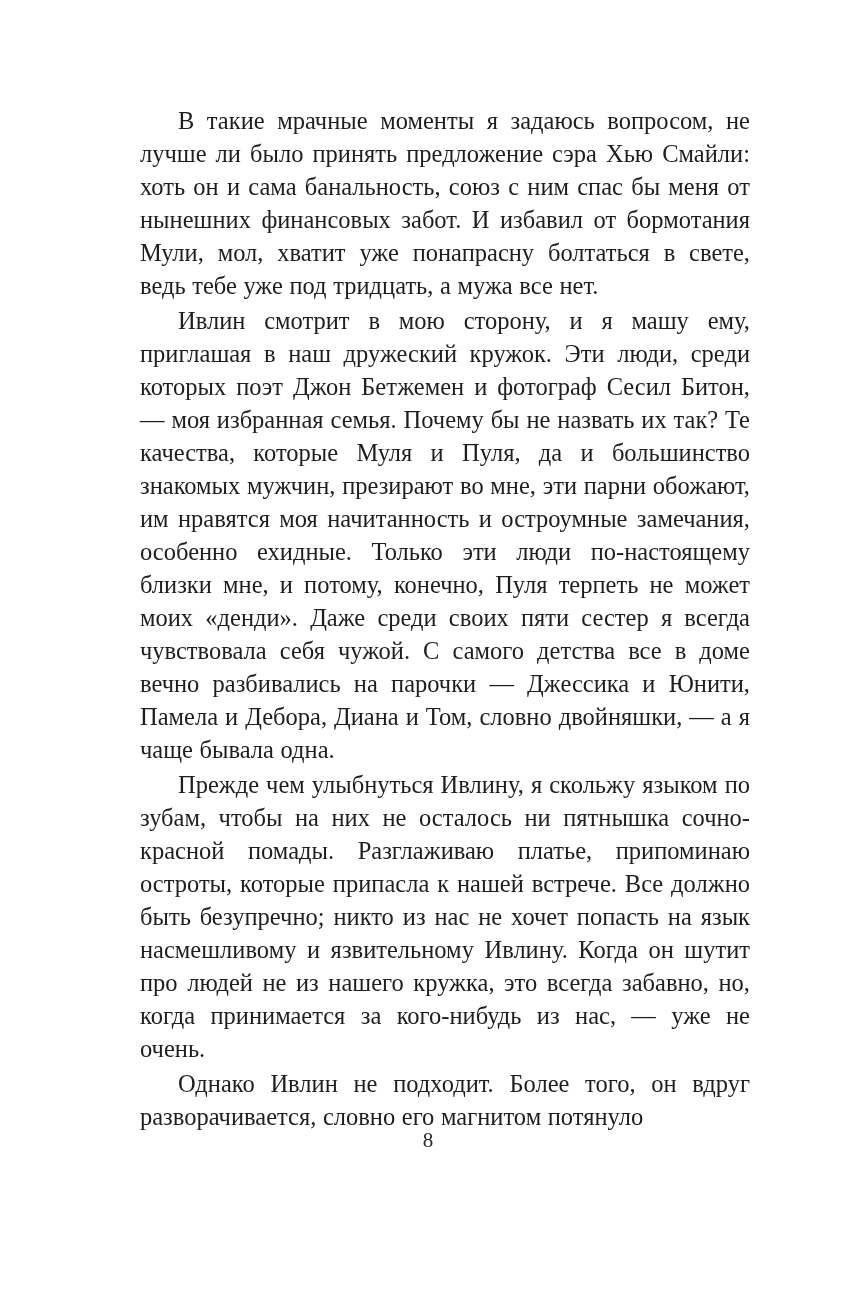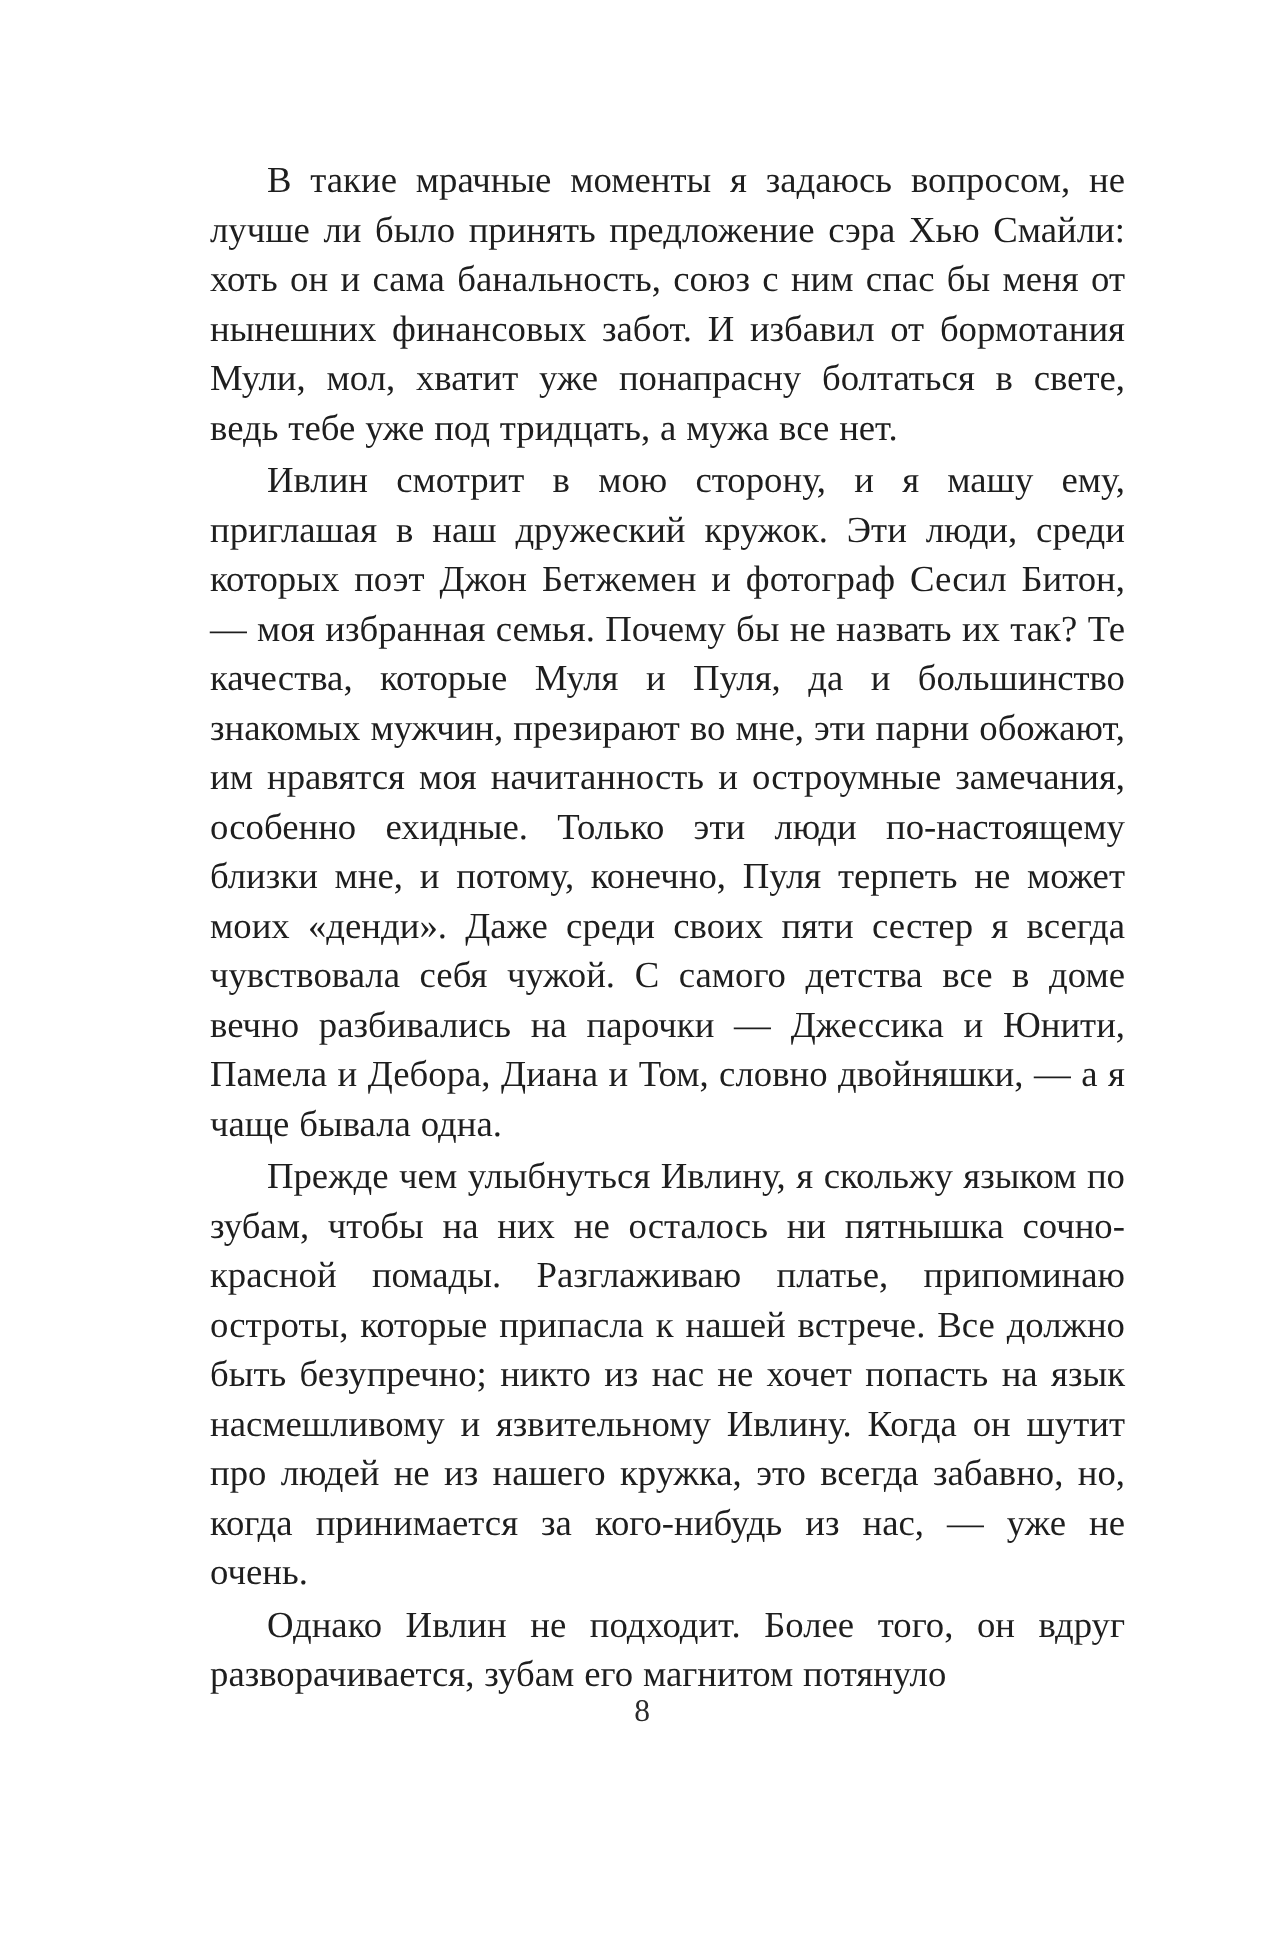--- a/index.html
+++ b/index.html
@@ -50,16 +50,16 @@
   }
 </style>
 </head>
 <body>
 
 <div class="page">
   <div class="text-block">
     <p>В такие мрачные моменты я задаюсь вопросом, не лучше ли было принять предложение сэра Хью Смайли: хоть он и сама банальность, союз с ним спас бы меня от нынешних финансовых забот. И избавил от бормотания Мули, мол, хватит уже понапрасну болтаться в свете, ведь тебе уже под тридцать, а мужа все нет.</p>
     <p>Ивлин смотрит в мою сторону, и я машу ему, приглашая в наш дружеский кружок. Эти люди, среди которых поэт Джон Бетжемен и фотограф Сесил Битон, — моя избранная семья. Почему бы не назвать их так? Те качества, которые Муля и Пуля, да и большинство знакомых мужчин, презирают во мне, эти парни обожают, им нравятся моя начитанность и остроумные замечания, особенно ехидные. Только эти люди по-настоящему близки мне, и потому, конечно, Пуля терпеть не может моих «денди». Даже среди своих пяти сестер я всегда чувствовала себя чужой. С самого детства все в доме вечно разбивались на парочки — Джессика и Юнити, Памела и Дебора, Диана и Том, словно двойняшки, — а я чаще бывала одна.</p>
     <p>Прежде чем улыбнуться Ивлину, я скольжу языком по зубам, чтобы на них не осталось ни пятнышка сочно-красной помады. Разглаживаю платье, припоминаю остроты, которые припасла к нашей встрече. Все должно быть безупречно; никто из нас не хочет попасть на язык насмешливому и язвительному Ивлину. Когда он шутит про людей не из нашего кружка, это всегда забавно, но, когда принимается за кого-нибудь из нас, — уже не очень.</p>
-    <p>Однако Ивлин не подходит. Более того, он вдруг разворачивается, зубам его магнитом потянуло</p>
+    <p>Однако Ивлин не подходит. Более того, он вдруг разворачивается, словно его магнитом потянуло</p>
   </div>
   <div class="page-number">8</div>
 </div>
 
 </body></html>

